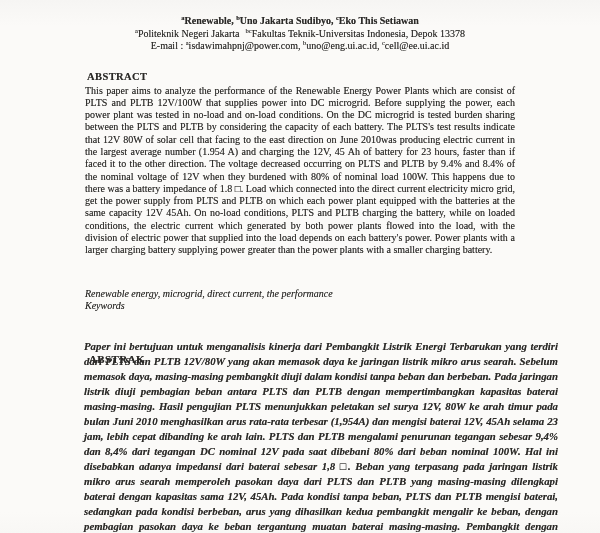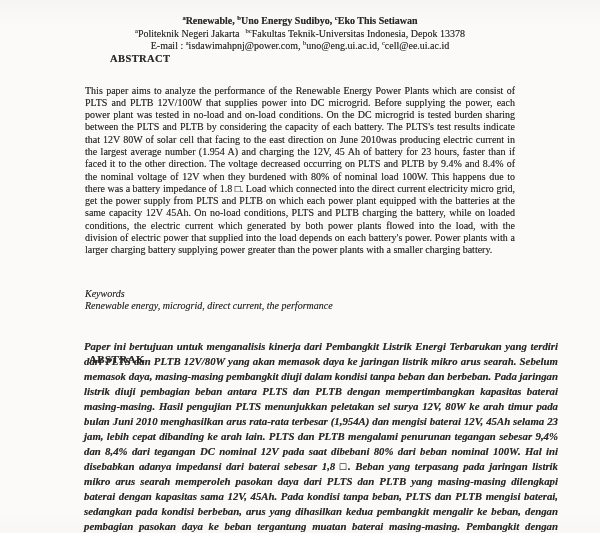--- a/index.html
+++ b/index.html
@@ -35,25 +35,24 @@
   sup {
     font-size: 6.5px;
     line-height: 0;
     vertical-align: super;
   }
   .affil-sep { display: inline-block; width: 6px; }
 
   .abstract-heading {
     position: absolute;
     left: 87px;
-    top: 53px;
+    top: 71px;
     font-size: 10.5px;
     font-weight: 700;
     letter-spacing: 0.4px;
-    margin-left: 23px;
   }
   .abstract-body {
     position: absolute;
     left: 85px;
     top: 84.5px;
     width: 430px;
     font-size: 10px;
     line-height: 12.3px;
     text-align: justify;
   }
@@ -90,38 +89,38 @@
   }
 </style>
 </head>
 <body>
 
 <div class="page">
 
   <div class="header-block">
     <div class="authors-line">
       <span><sup>a</sup><span>Renewable,</span></span>
-      <span><sup>b</sup><span>Uno Energy Sudibyo,</span></span>
+      <span><sup>b</sup><span>Uno Jakarta Sudibyo,</span></span>
       <span><sup>c</sup><span>Eko This Setiawan</span></span>
     </div>
     <div class="affiliation-line">
       <span><sup>a</sup><span>Politeknik Negeri Jakarta</span></span><span class="affil-sep"></span><span><sup>bc</sup><span>Fakultas Teknik-Universitas Indonesia, Depok 13378</span></span>
     </div>
     <div class="email-line">
       <span>E-mail :</span>
       <span><sup>a</sup><span>isdawimahpnj@power.com,</span></span>
       <span><sup>b</sup><span>uno@eng.ui.ac.id,</span></span>
       <span><sup>c</sup><span>cell@ee.ui.ac.id</span></span>
     </div>
   </div>
 
   <div class="abstract-heading">ABSTRACT</div>
   <div class="abstract-body">This paper aims to analyze the performance of the Renewable Energy Power Plants which are consist of PLTS and PLTB 12V/100W that supplies power into DC microgrid. Before supplying the power, each power plant was tested in no-load and on-load conditions. On the DC microgrid is tested burden sharing between the PLTS and PLTB by considering the capacity of each battery. The PLTS's test results indicate that 12V 80W of solar cell that facing to the east direction on June 2010was producing electric current in the largest average number (1.954 A) and charging the 12V, 45 Ah of battery for 23 hours, faster than if faced it to the other direction. The voltage decreased occurring on PLTS and PLTB by 9.4% and 8.4% of the nominal voltage of 12V when they burdened with 80% of nominal load 100W. This happens due to there was a battery impedance of 1.8 □. Load which connected into the direct current electricity micro grid, get the power supply from PLTS and PLTB on which each power plant equipped with the batteries at the same capacity 12V 45Ah. On no-load conditions, PLTS and PLTB charging the battery, while on loaded conditions, the electric current which generated by both power plants flowed into the load, with the division of electric power that supplied into the load depends on each battery's power. Power plants with a larger charging battery supplying power greater than the power plants with a smaller charging battery.</div>
 
   <div class="keywords-block">
+    <div>Renewable energy, microgrid, direct current, the performance</div>
     <div>Keywords</div>
-    <div>Renewable energy, microgrid, direct current, the performance</div>
   </div>
 
   <div class="abstrak-heading">ABSTRAK</div>
   <div class="abstrak-body">Paper ini bertujuan untuk menganalisis kinerja dari Pembangkit Listrik Energi Terbarukan yang terdiri dari PLTS dan PLTB 12V/80W yang akan memasok daya ke jaringan listrik mikro arus searah. Sebelum memasok daya, masing-masing pembangkit diuji dalam kondisi tanpa beban dan berbeban. Pada jaringan listrik diuji pembagian beban antara PLTS dan PLTB dengan mempertimbangkan kapasitas baterai masing-masing. Hasil pengujian PLTS menunjukkan peletakan sel surya 12V, 80W ke arah timur pada bulan Juni 2010 menghasilkan arus rata-rata terbesar (1,954A) dan mengisi baterai 12V, 45Ah selama 23 jam, lebih cepat dibanding ke arah lain. PLTS dan PLTB mengalami penurunan tegangan sebesar 9,4% dan 8,4% dari tegangan DC nominal 12V pada saat dibebani 80% dari beban nominal 100W. Hal ini disebabkan adanya impedansi dari baterai sebesar 1,8 □. Beban yang terpasang pada jaringan listrik mikro arus searah memperoleh pasokan daya dari PLTS dan PLTB yang masing-masing dilengkapi baterai dengan kapasitas sama 12V, 45Ah. Pada kondisi tanpa beban, PLTS dan PLTB mengisi baterai, sedangkan pada kondisi berbeban, arus yang dihasilkan kedua pembangkit mengalir ke beban, dengan pembagian pasokan daya ke beban tergantung muatan baterai masing-masing. Pembangkit dengan baterai bermuatan besar memasok daya lebih besar dibanding pembangkit dengan baterai bermuatan lebih kecil.</div>
 
 </div>
 
 </body></html>

